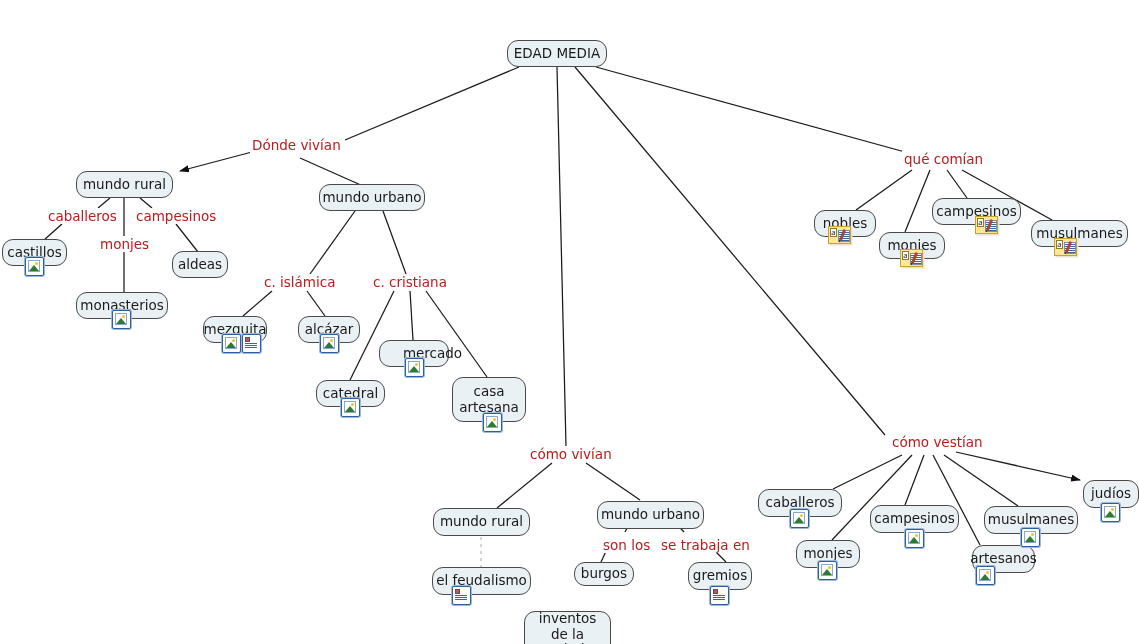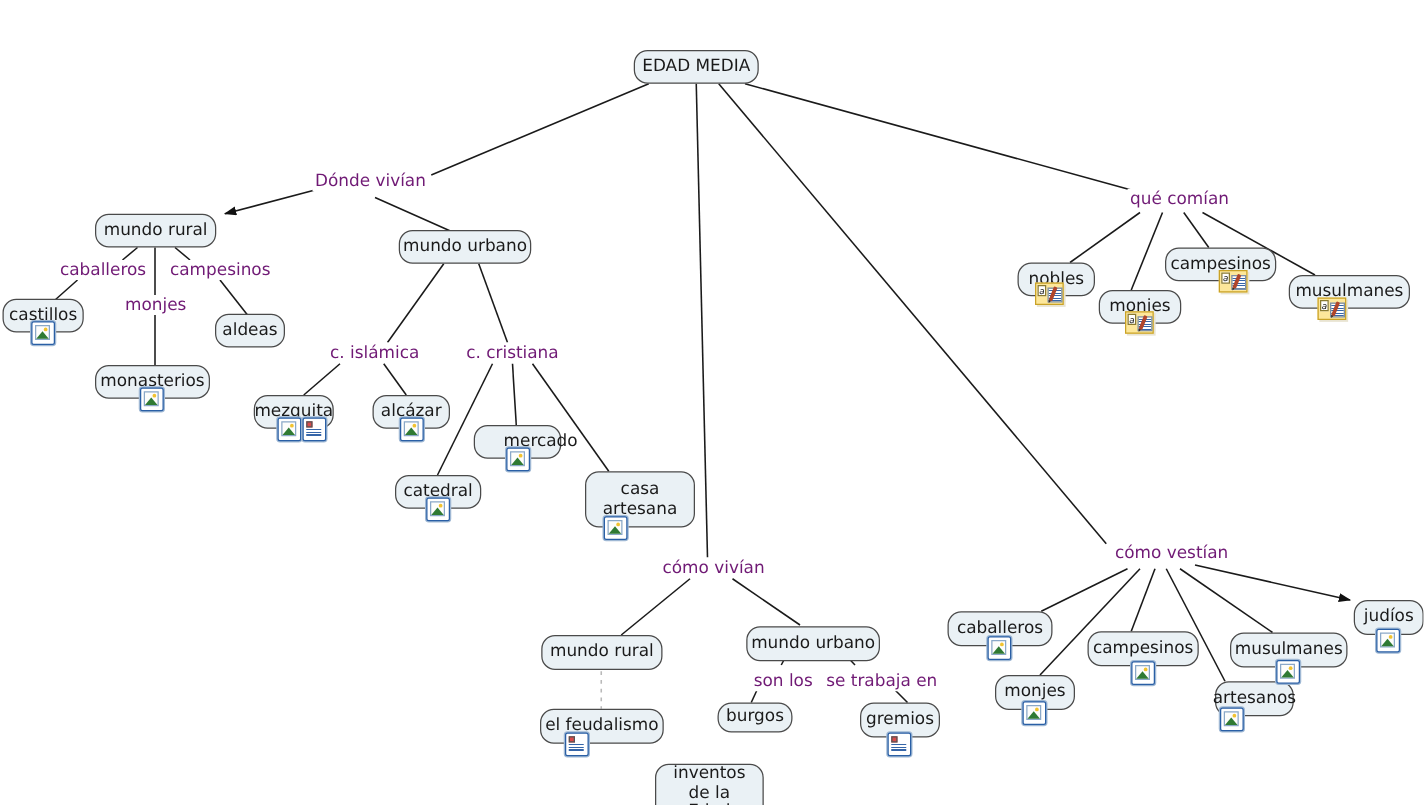--- a/index.html
+++ b/index.html
@@ -50,21 +50,21 @@
   
   .node.root {
     background: #eaf1f5;
     font-size: 13.5px;
   }
   
   .linklabel {
     position: absolute;
     font-size: 13.5px;
     line-height: 16px;
-    color: #701a75;
+    color: #b91c1c;
     white-space: nowrap;
     background: #ffffff;
     padding: 0 2px;
     z-index: 4;
   }
   
   .icons {
     position: absolute;
     display: flex;
     gap: 1px;
@@ -350,21 +350,21 @@
 
   <div class="node" style="left:316px; top:340px; width:69px; height:27px;align-items:center;">
     <span class="lbl">catedral</span>
   </div>
   <div class="icons" style="left:341px; top:358px;">
     <span class="ico ico-picture">
         <i class="sun"></i>
       </span>
   </div>
 
-  <div class="node multiline" style="left:468px; top:337px; width:88px; height:45px; flex-direction:column;">
+  <div class="node multiline" style="left:452px; top:337px; width:74px; height:45px; flex-direction:column;">
     <span class="lbl">casa</span>
     <span class="lbl">artesana</span>
   </div>
   <div class="icons" style="left:483px; top:373px;">
     <span class="ico ico-picture">
         <i class="sun"></i>
       </span>
   </div>
 
   <div class="node" style="left:814px; top:170px; width:62px; height:27px;">

